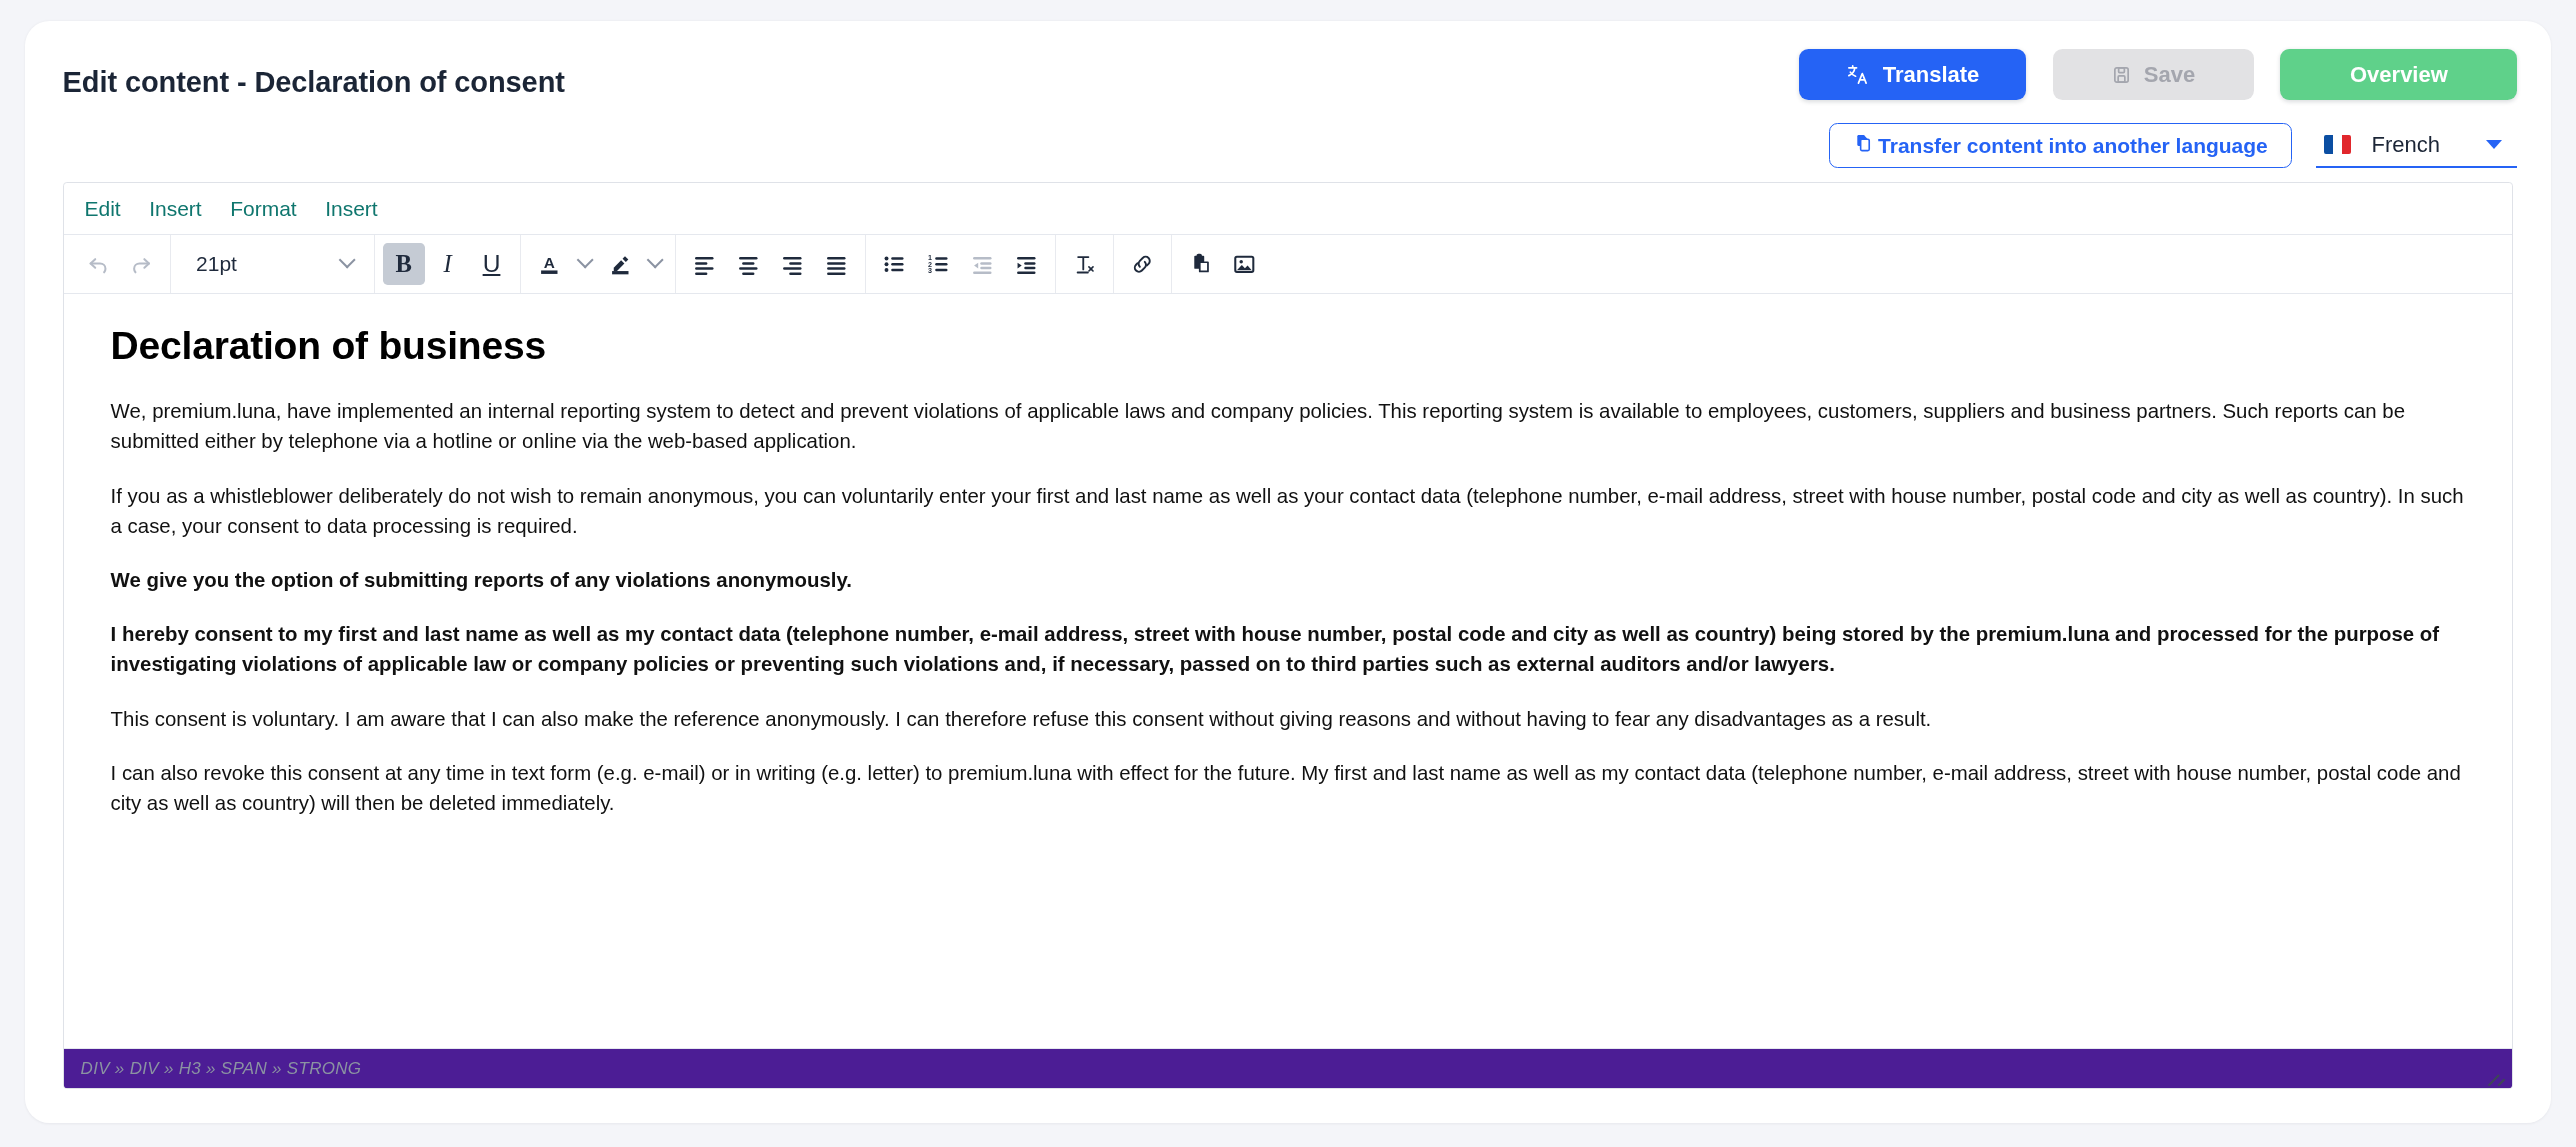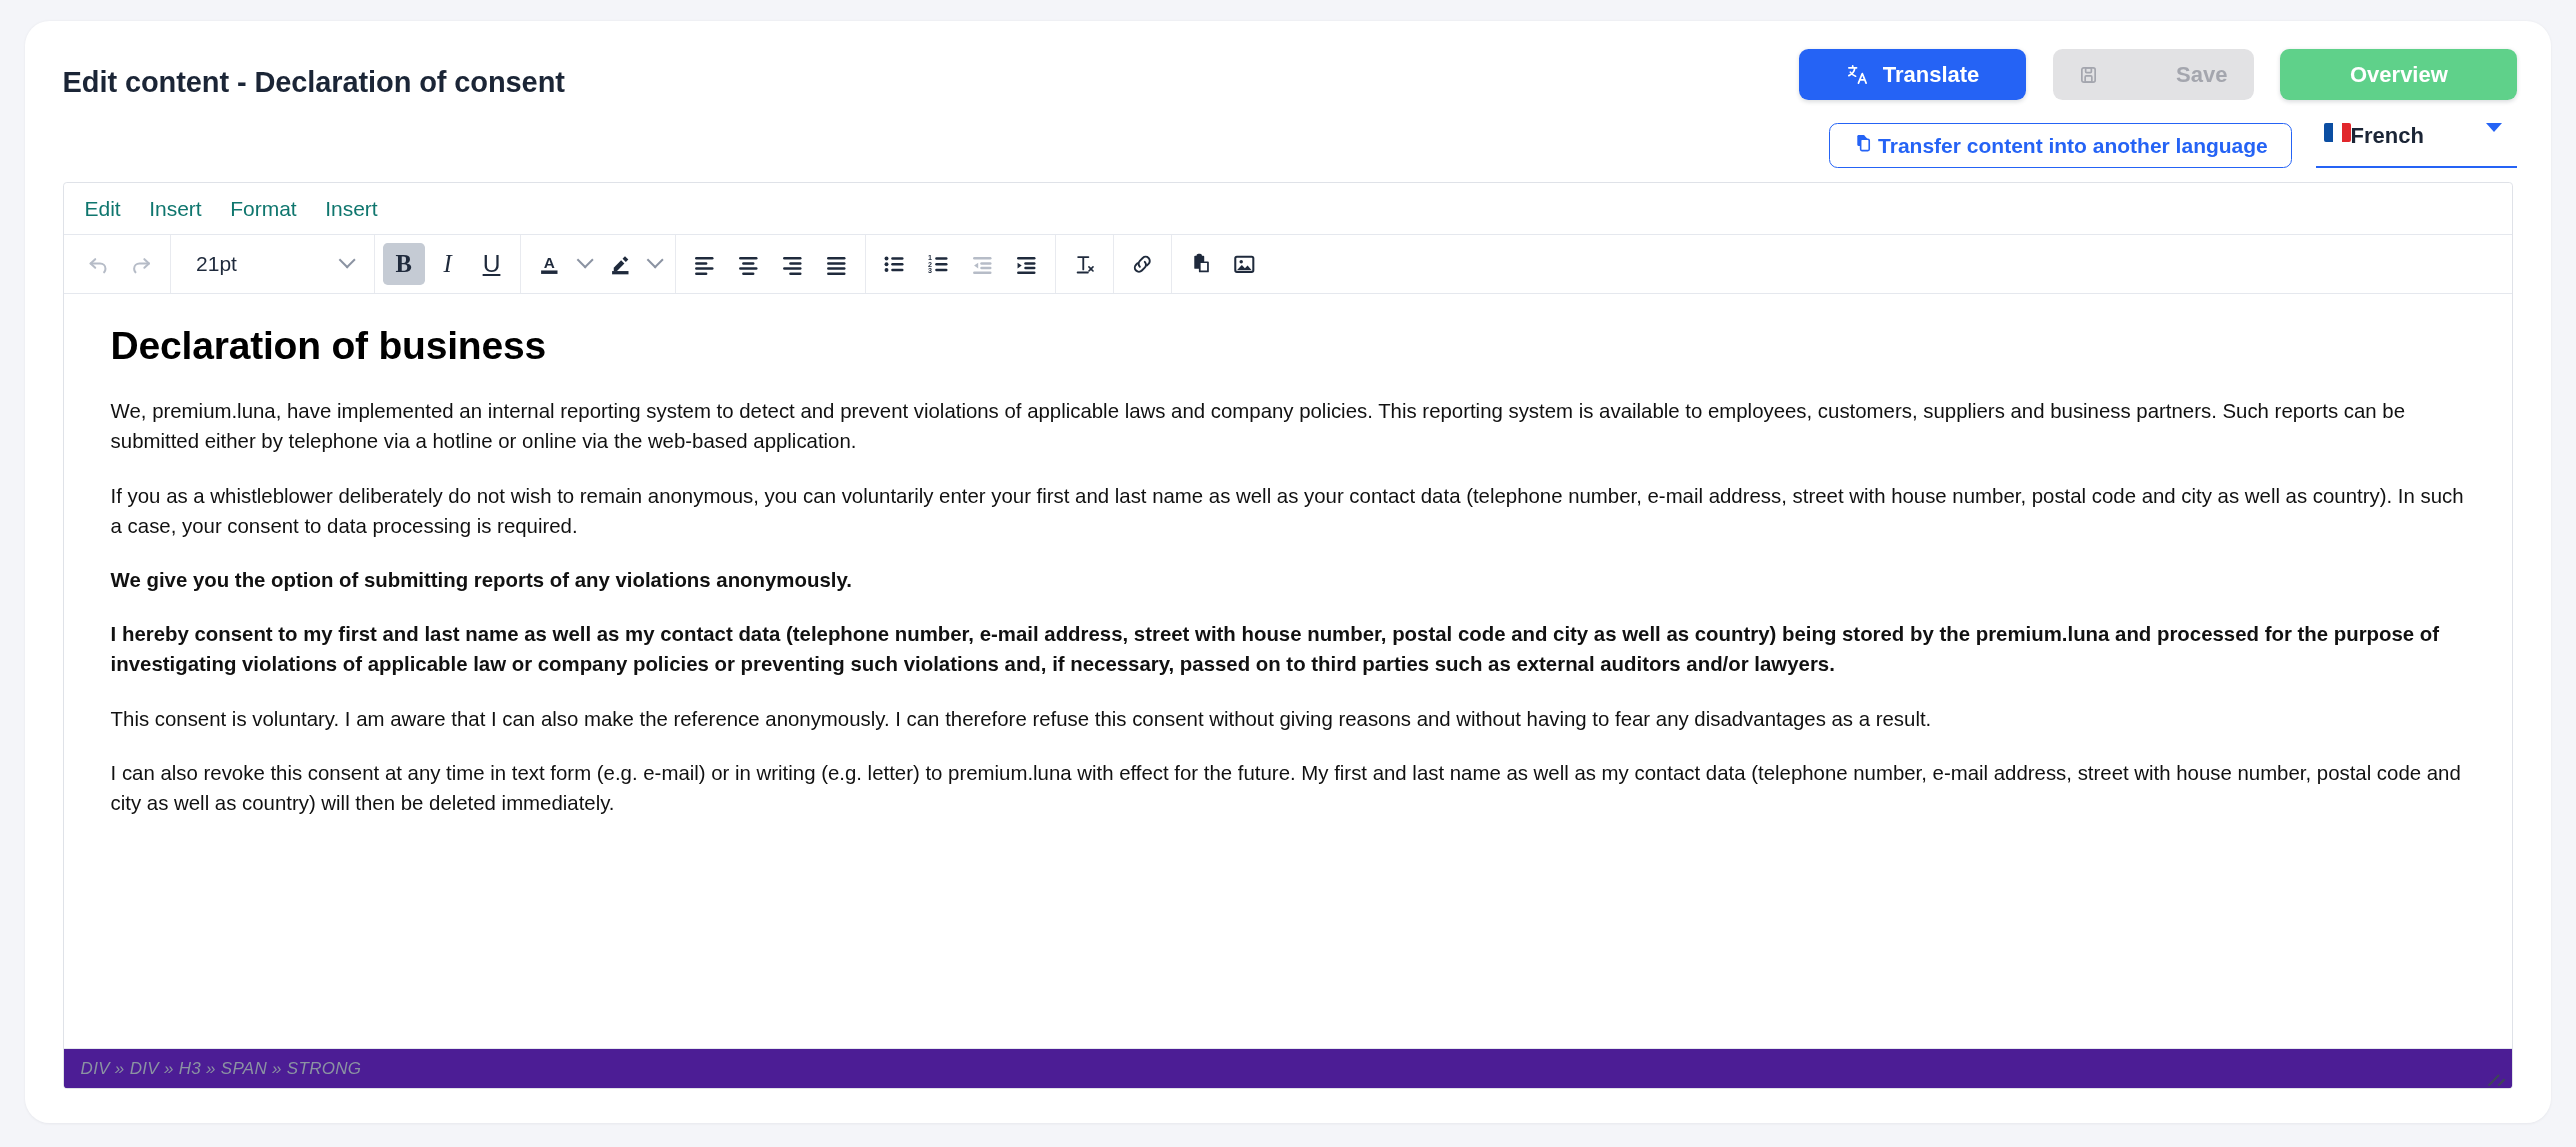--- a/index.html
+++ b/index.html
@@ -56,21 +56,21 @@
     border: none;
     border-radius: 9.5px;
     font-size: 22px;
     font-weight: 600;
     font-family: "Liberation Sans", sans-serif;
     cursor: pointer;
     padding: 0 26.5px;
     box-shadow: 0 1.9px 4.7px rgba(16,24,40,.15);
   }
   .btn-translate { background: #2563f5; color: #ffffff; width: 227px; }
-  .btn-save { background: #e2e2e4; color: #a4a6ae; width: 201px; cursor: default; box-shadow:none;justify-content:space-between; }
+  .btn-save { background: #e2e2e4; color: #a4a6ae; width: 201px; cursor: default; box-shadow:none; }
   .btn-overview { background: #5fd18a; color: #ffffff; width: 237px; align-items: center; }
   .btn svg { display: block; }
 
   .lang-row {
     position: absolute;
     right: 34px; top: 102px;
     display: flex;
     align-items: center;
     gap: 24.6px;
   }
@@ -85,27 +85,28 @@
     background: #ffffff;
     color: #2563f5;
     font-size: 21px;
     font-weight: 600;
     font-family: "Liberation Sans", sans-serif;
     cursor: pointer;
     white-space: nowrap;
   }
   .lang-select {
     display: inline-flex;
+    align-items: center;
+    gap: 21px;
     width: 201px;
     height: 45px;
     padding: 0 5.7px 0 7.6px;
     border-bottom: 2.8px solid #2563f5;
     cursor: pointer;
     position: relative;
-    font-weight: bold;
   }
   .flag {
     width: 26.5px; height: 19px;
     display: inline-block;
     border-radius: 1.9px;
     overflow: hidden;
     flex: 0 0 auto;
     background: linear-gradient(to right,#0b4ea2 0 33.33%, #ffffff 33.33% 66.66%, #e1272c 66.66% 100%);
   }
   .lang-name {

